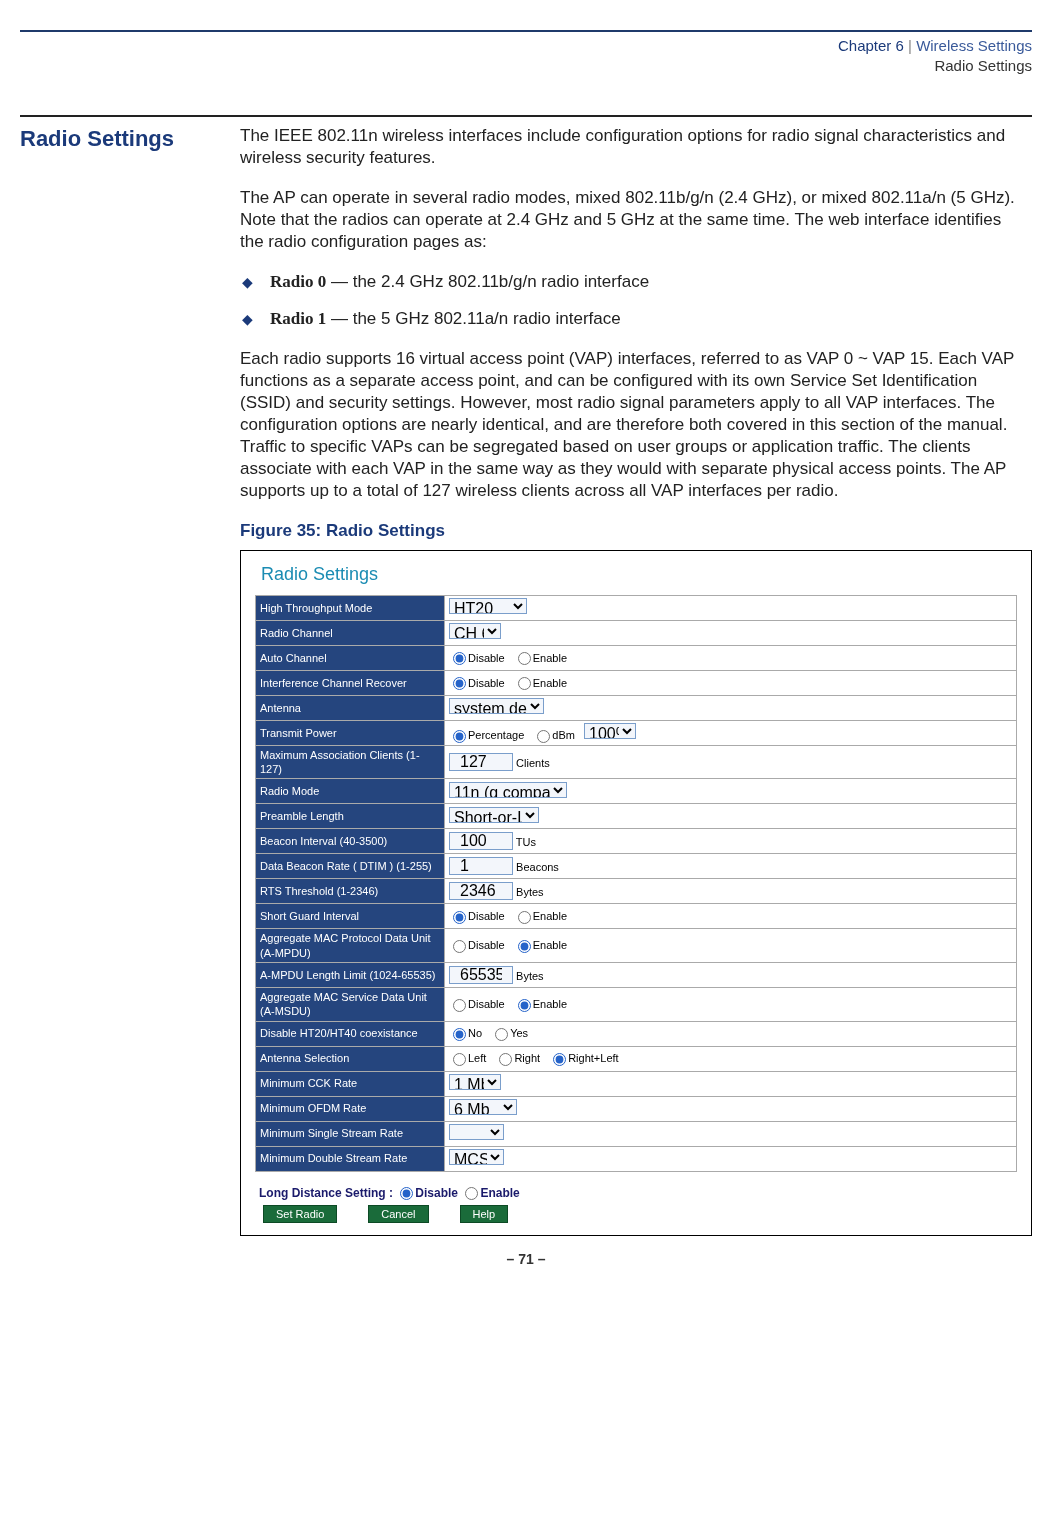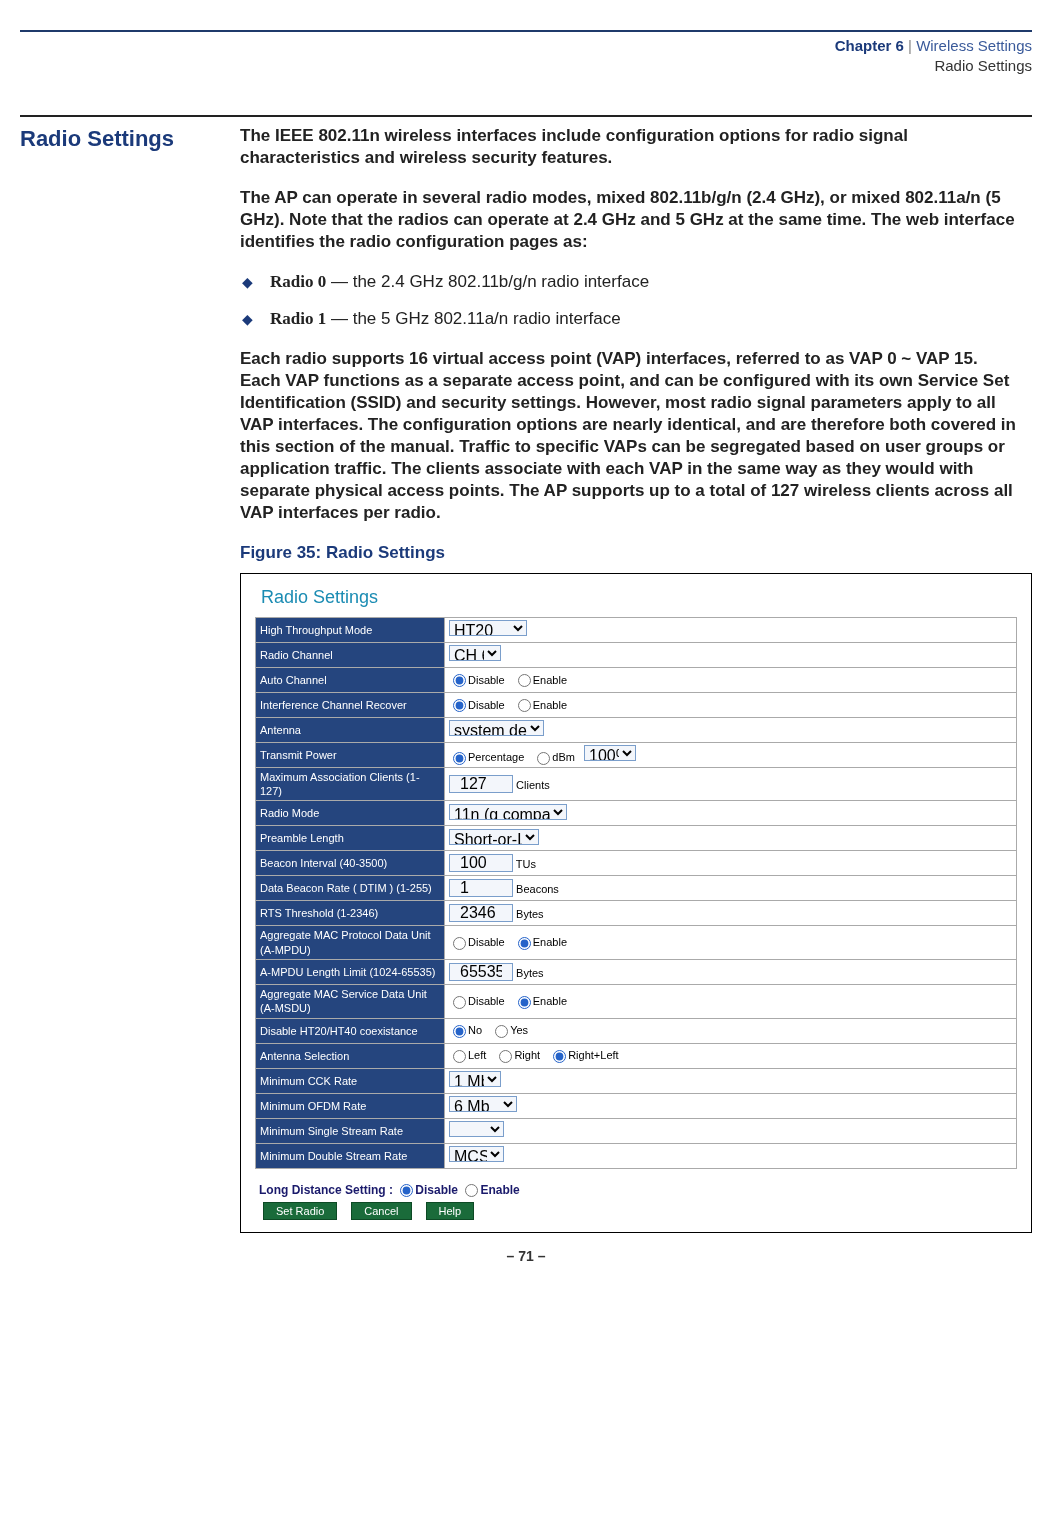--- a/index.html
+++ b/index.html
@@ -14,21 +14,21 @@
   .header-line {
     border-top: 2px solid #1f3a6b;
     margin: 10px 0 0 0;
     padding-top: 4px;
   }
   .header-text {
     text-align: right;
     font-size: 15px;
     color: #223a70;
   }
-  .chapter-line { color: #1b3a7a; font-weight: 700; margin-top: 12px; }
+  .chapter-line { color: #1b3a7a; font-weight: 400; margin-top: 12px; }
   .subchapter { color: #333; }
   .header-text .sep { color: #888; }
   .hr-bar {
     border: none;
     border-top: 2px solid #222;
     margin: 40px 0 8px 0;
   }
   .section {
     display: flex;
     align-items: flex-start;
@@ -37,21 +37,21 @@
   .section-title {
     width: 200px;
     color: #1b3a7a;
     font-weight: 700;
     font-size: 22px;
     flex-shrink: 0;
   }
   .section-body {
     flex: 1;
   }
-  .para { margin: 0 9px 18px 0; font-weight: bold; }
+  .para { margin: 0 9px 18px 0; }
   .bullet-list { margin: 0 0 18px 0; padding: 0; list-style: none; }
   .bullet-list li {
     position: relative;
     padding-left: 30px;
     margin-bottom: 14px;
   }
   .bullet-list li::before {
     content: "◆";
     position: absolute;
     left: 2px;
@@ -115,21 +115,21 @@
 
   .long-dist {
     font-family: Arial, sans-serif;
     font-size: 12px;
     color: #1a1a6b;
     font-weight: 700;
     margin: 14px 0 4px 4px;
   }
   .btn-row {
     display: flex;
-    gap: 14px;
+    gap: 31px;
     margin: 2px 0 0 8px;
   }
   .grn-btn {
     background: #1a6b3a;
     color: #fff;
     border: 1px solid #0d4a25;
     font-family: Arial, sans-serif;
     font-size: 11px;
     padding: 2px 12px;
     cursor: pointer;
@@ -255,20 +255,27 @@
         </tr>
 
         <tr>
           <td class="lbl">RTS Threshold (1-2346)</td>
           <td class="ctrl">
             <input class="txt" value="2346" style="">
             <span>Bytes</span>
           </td>
         </tr>
 
+        <tr>
+          <td class="lbl">Short Guard Interval</td>
+          <td class="ctrl">
+            <input type="radio" checked="" style=""><span class="radio-lbl">Disable</span>
+            <input type="radio" style=""><span class="radio-lbl">Enable</span>
+          </td>
+        </tr>
 
         <tr>
           <td class="lbl">Aggregate MAC Protocol Data Unit (A-MPDU)</td>
           <td class="ctrl">
             <input type="radio" style=""><span class="radio-lbl">Disable</span>
             <input type="radio" checked="" style=""><span class="radio-lbl">Enable</span>
           </td>
         </tr>
 
         <tr>

